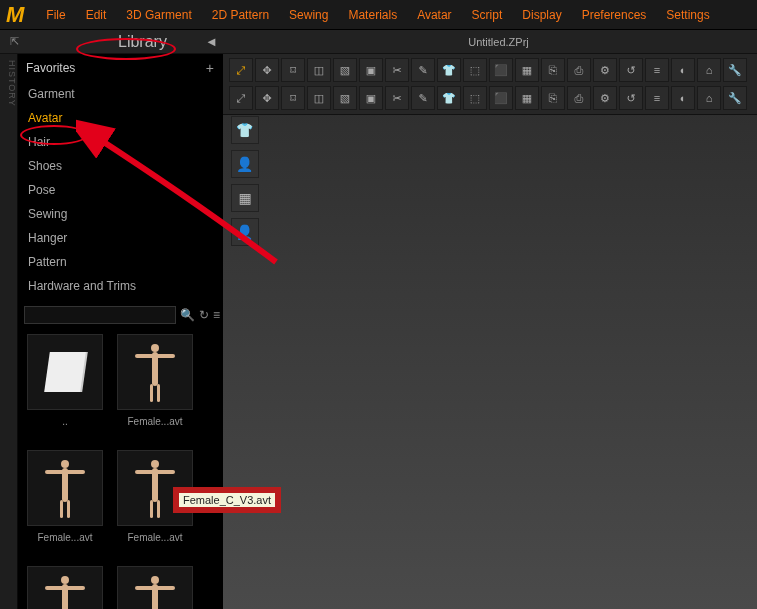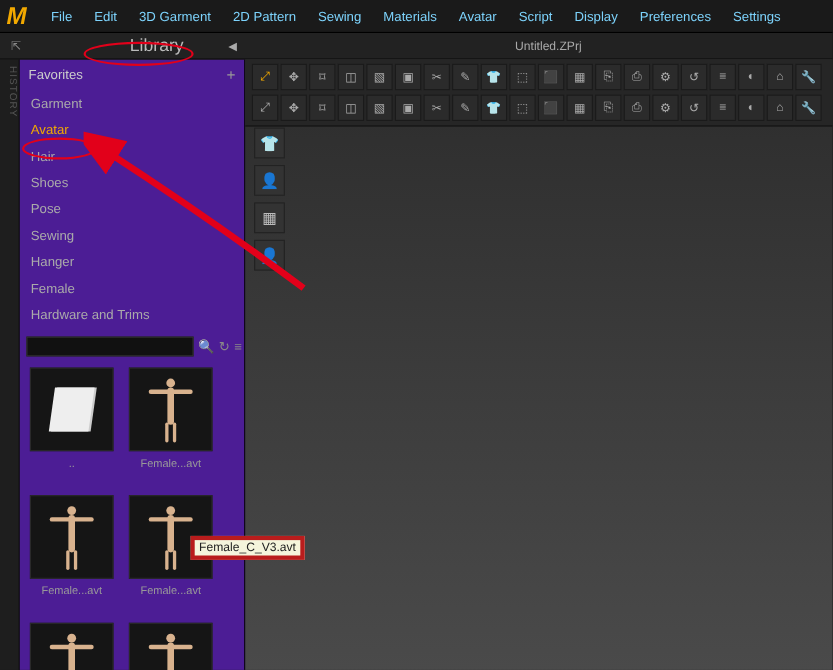--- a/index.html
+++ b/index.html
@@ -1,32 +1,32 @@
 <!DOCTYPE html>
 <html><head>
 <meta charset="utf-8">
 <style>
   * { box-sizing: border-box; margin: 0; padding: 0; font-family: Arial, sans-serif; }
   body { background: #1c1c1c; width: 757px; height: 609px; overflow: hidden; position: relative; }
 
   .menubar { display: flex; align-items: center; height: 30px; background: #1a1a1a; padding-left: 6px; border-bottom: 1px solid #000; }
   .logo { font-size: 22px; font-weight: 900; color: #f2a900; font-style: italic; margin-right: 12px; }
-  .menu-item { color: #7dd3fc; font-size: 12px; padding: 0 10px; cursor: pointer; line-height: 30px; }
+  .menu-item { color: #f97316; font-size: 12px; padding: 0 10px; cursor: pointer; line-height: 30px; }
 
   .subbar { display: flex; align-items: center; height: 24px; background: #222; border-bottom: 1px solid #111; position: relative; }
   .subbar .popout { color: #888; font-size: 11px; margin-left: 10px; }
   .subbar .tab-label { position: absolute; left: 118px; color: #bbb; font-size: 16px; }
   .subbar .back-arrow { position: absolute; left: 205px; color: #aaa; font-size: 13px; }
   .subbar .title { position: absolute; left: 50%; transform: translateX(-50%); color: #aaa; font-size: 11px; left: 490px; padding-left: 17px; }
 
   .main { display: flex; height: calc(100% - 54px); }
 
   .history-strip { width: 18px; background: #1e1e1e; writing-mode: vertical-rl; text-orientation: mixed; color: #555; font-size: 9px; text-align: left; padding-top: 6px; border-right: 1px solid #0a0a0a; letter-spacing: 1px; }
 
-  .sidebar { width: 205px; background: #4c1d95; display: flex; flex-direction: column; border-right: 1px solid #000; }
+  .sidebar { width: 205px; background: #000000; display: flex; flex-direction: column; border-right: 1px solid #000; }
 
   .fav-header { display: flex; align-items: center; justify-content: space-between; padding: 6px 8px; font-size: 12px; color: #ccc; }
   .plus { color: #999; font-size: 14px; cursor: pointer; }
 
   .tree-item { color: #aaa; font-size: 12px; padding: 5px 10px; cursor: pointer; }
   .tree-item.selected { color: #f2a900; }
 
   .search-row { display: flex; align-items: center; margin: 8px 6px 4px 6px; gap: 4px; }
   .search-input { flex: 1; background: #111; border: 1px solid #333; height: 18px; color: #ccc; font-size: 11px; padding: 0 4px; }
   .small-icon { color: #888; font-size: 12px; cursor: pointer; }
@@ -52,21 +52,21 @@
 
   .vtools { position: absolute; top: 62px; left: 8px; display: flex; flex-direction: column; gap: 6px; }
   .vtool { width: 28px; height: 28px; background: #333; border: 1px solid #222; display: flex; align-items: center; justify-content: center; color: #bbb; font-size: 14px; cursor: pointer; }
 
   .anno-circle { position: absolute; border: 2.5px solid #e2001a; border-radius: 50%; pointer-events: none; }
   .circle1 { top: 38px; left: 76px; width: 100px; height: 22px; }
   .circle2 { top: 125px; left: 20px; width: 68px; height: 20px; }
 
   .arrow-svg { position: absolute; top: 112px; left: 76px; width: 210px; height: 170px; pointer-events: none; }
 
-  .tooltip { position: absolute; background: #f5f5dc; border: 4px solid #b91c1c; font-size: 11px; color: #222; padding: 1px 4px; top: 487px; left: 173px; }
+  .tooltip { position: absolute; background: #f5f5dc; border: 6px solid #b91c1c; font-size: 11px; color: #222; padding: 1px 4px; top: 487px; left: 173px; }
 </style>
 </head>
 <body>
 
 <div class="menubar">
   <div class="logo">M</div>
 <div class="menu-item">File</div>
     <div class="menu-item">Edit</div>
     <div class="menu-item">3D Garment</div>
     <div class="menu-item">2D Pattern</div>
@@ -95,21 +95,21 @@
       <span class="plus">+</span>
     </div>
     <div id="tree">
         <div class="tree-item">Garment</div>
         <div class="tree-item selected">Avatar</div>
         <div class="tree-item">Hair</div>
         <div class="tree-item">Shoes</div>
         <div class="tree-item">Pose</div>
         <div class="tree-item">Sewing</div>
         <div class="tree-item">Hanger</div>
-        <div class="tree-item">Female</div>
+        <div class="tree-item">Pattern</div>
         <div class="tree-item">Hardware and Trims</div>
       </div>
 
     <div class="search-row">
       <input class="search-input" style="">
       <span class="small-icon">🔍</span>
       <span class="small-icon">↻</span>
       <span class="small-icon">≡</span>
     </div>
 

